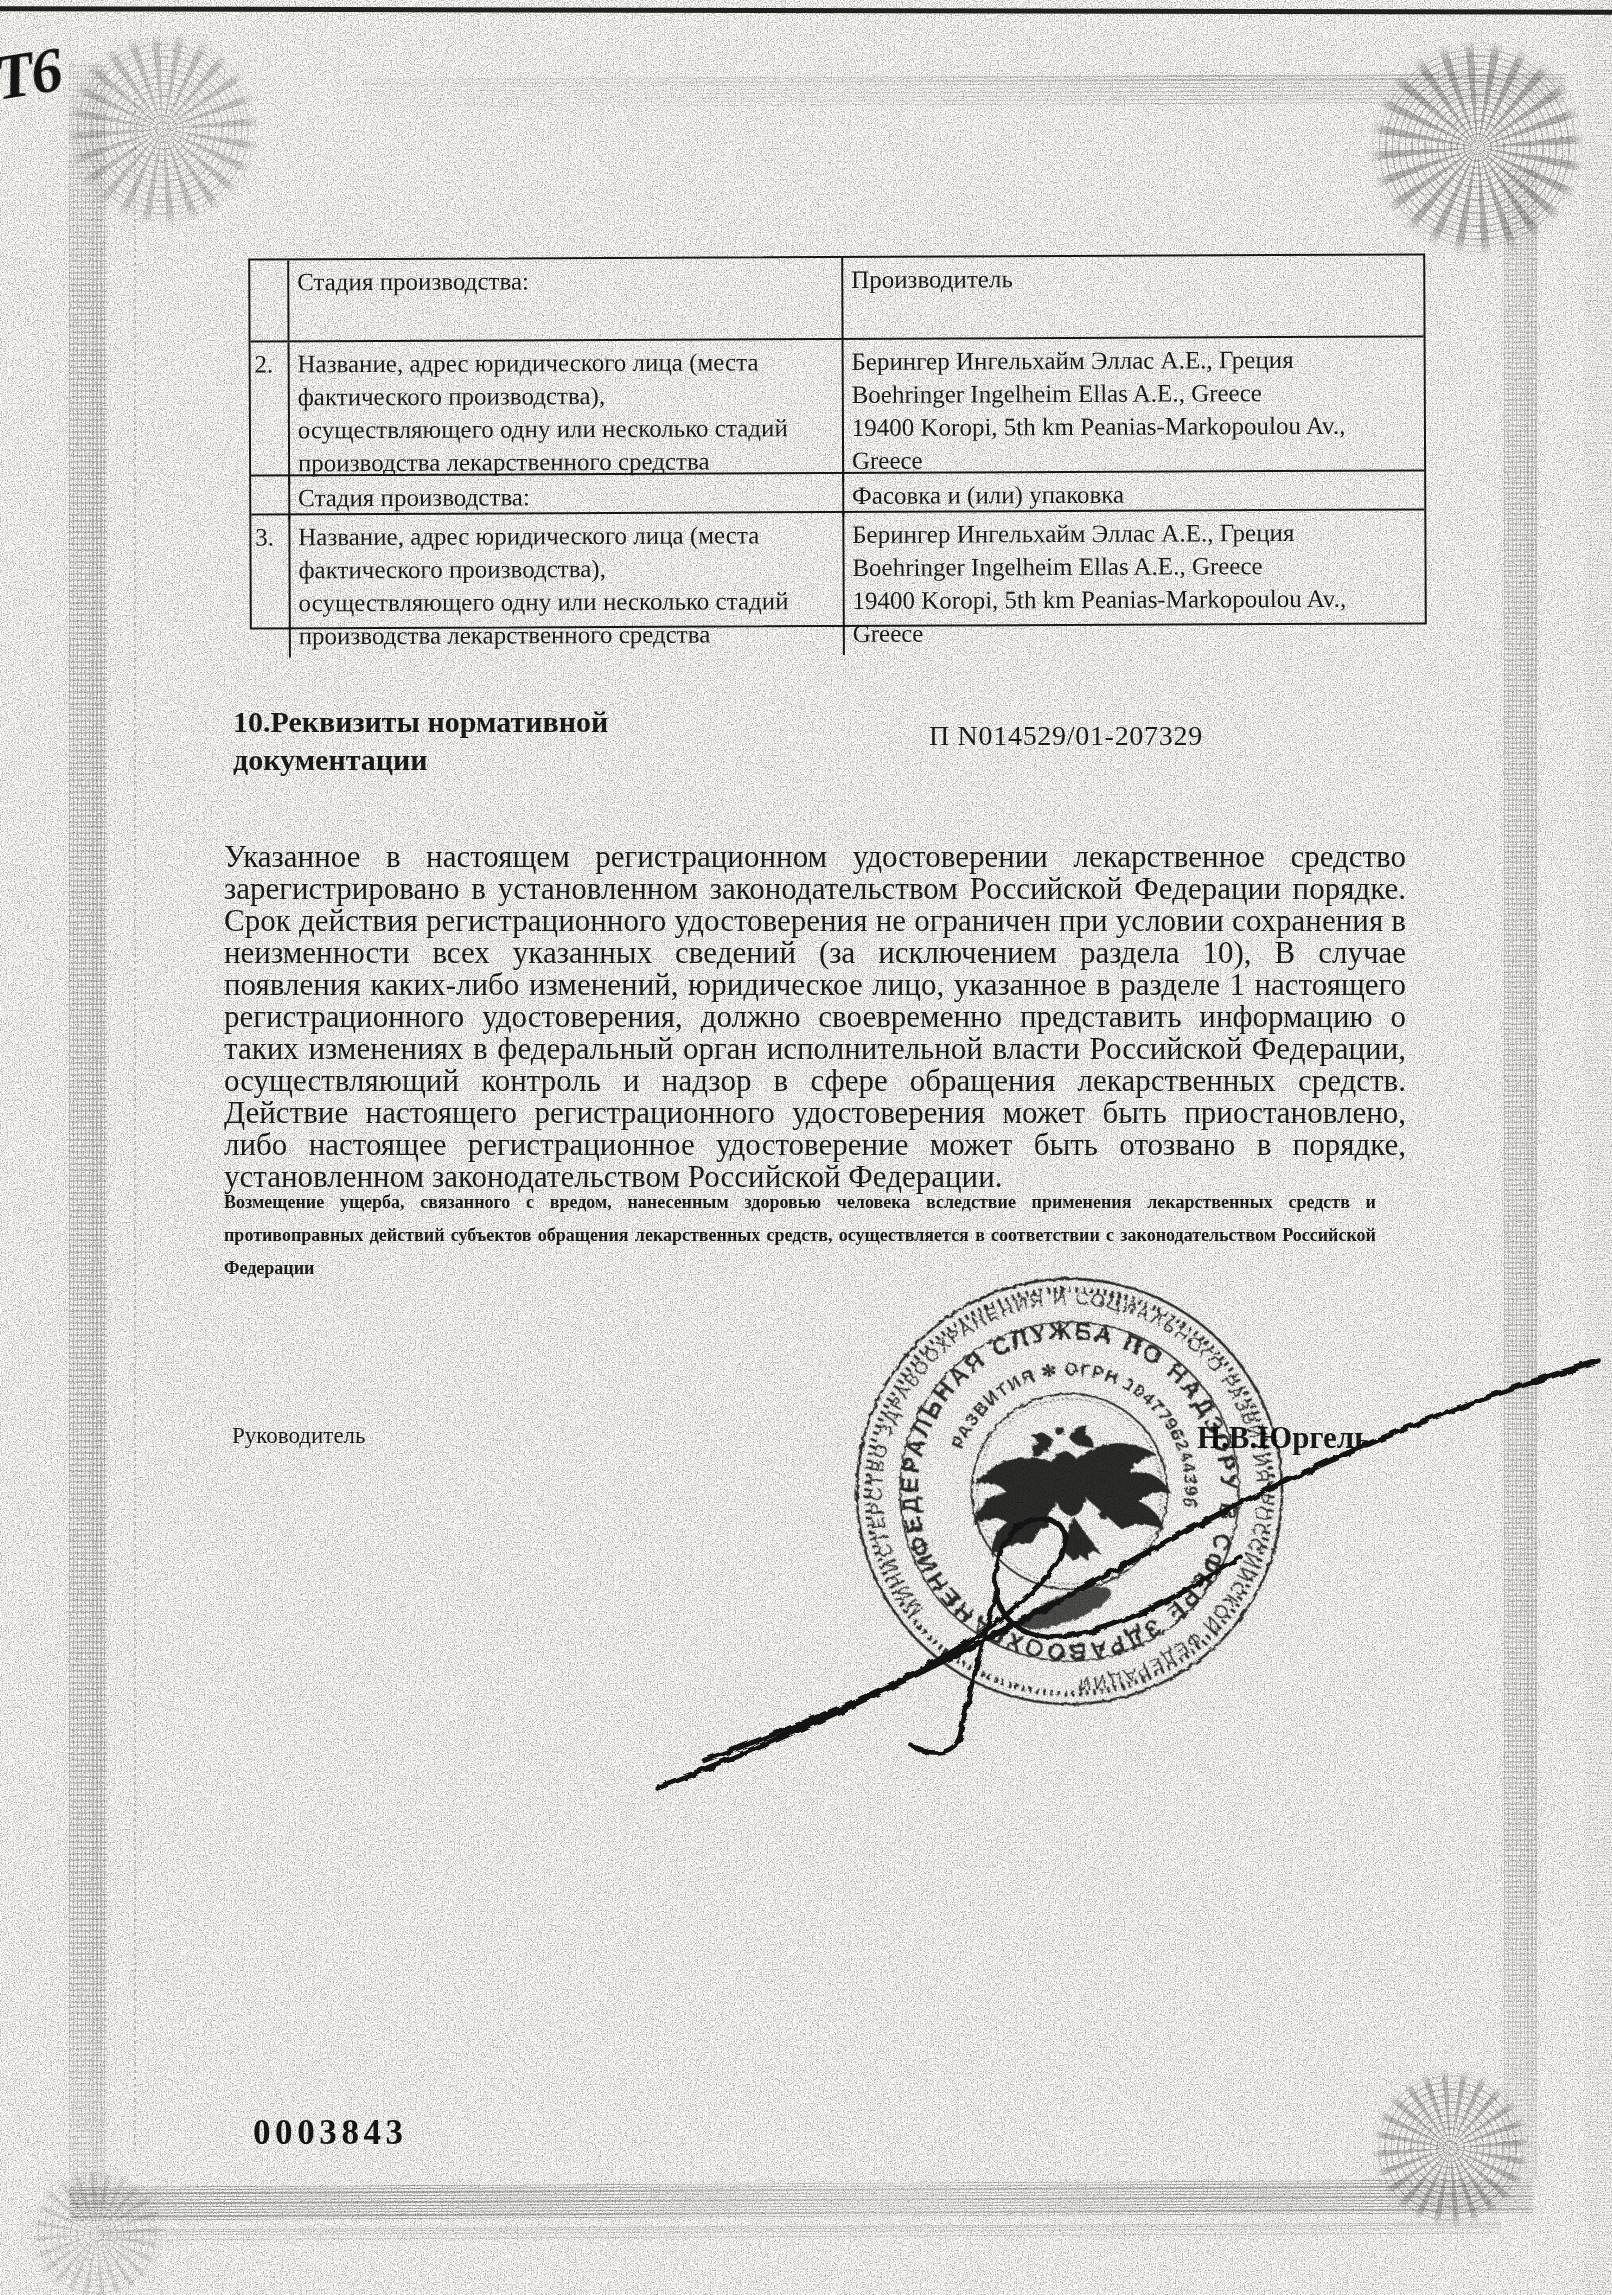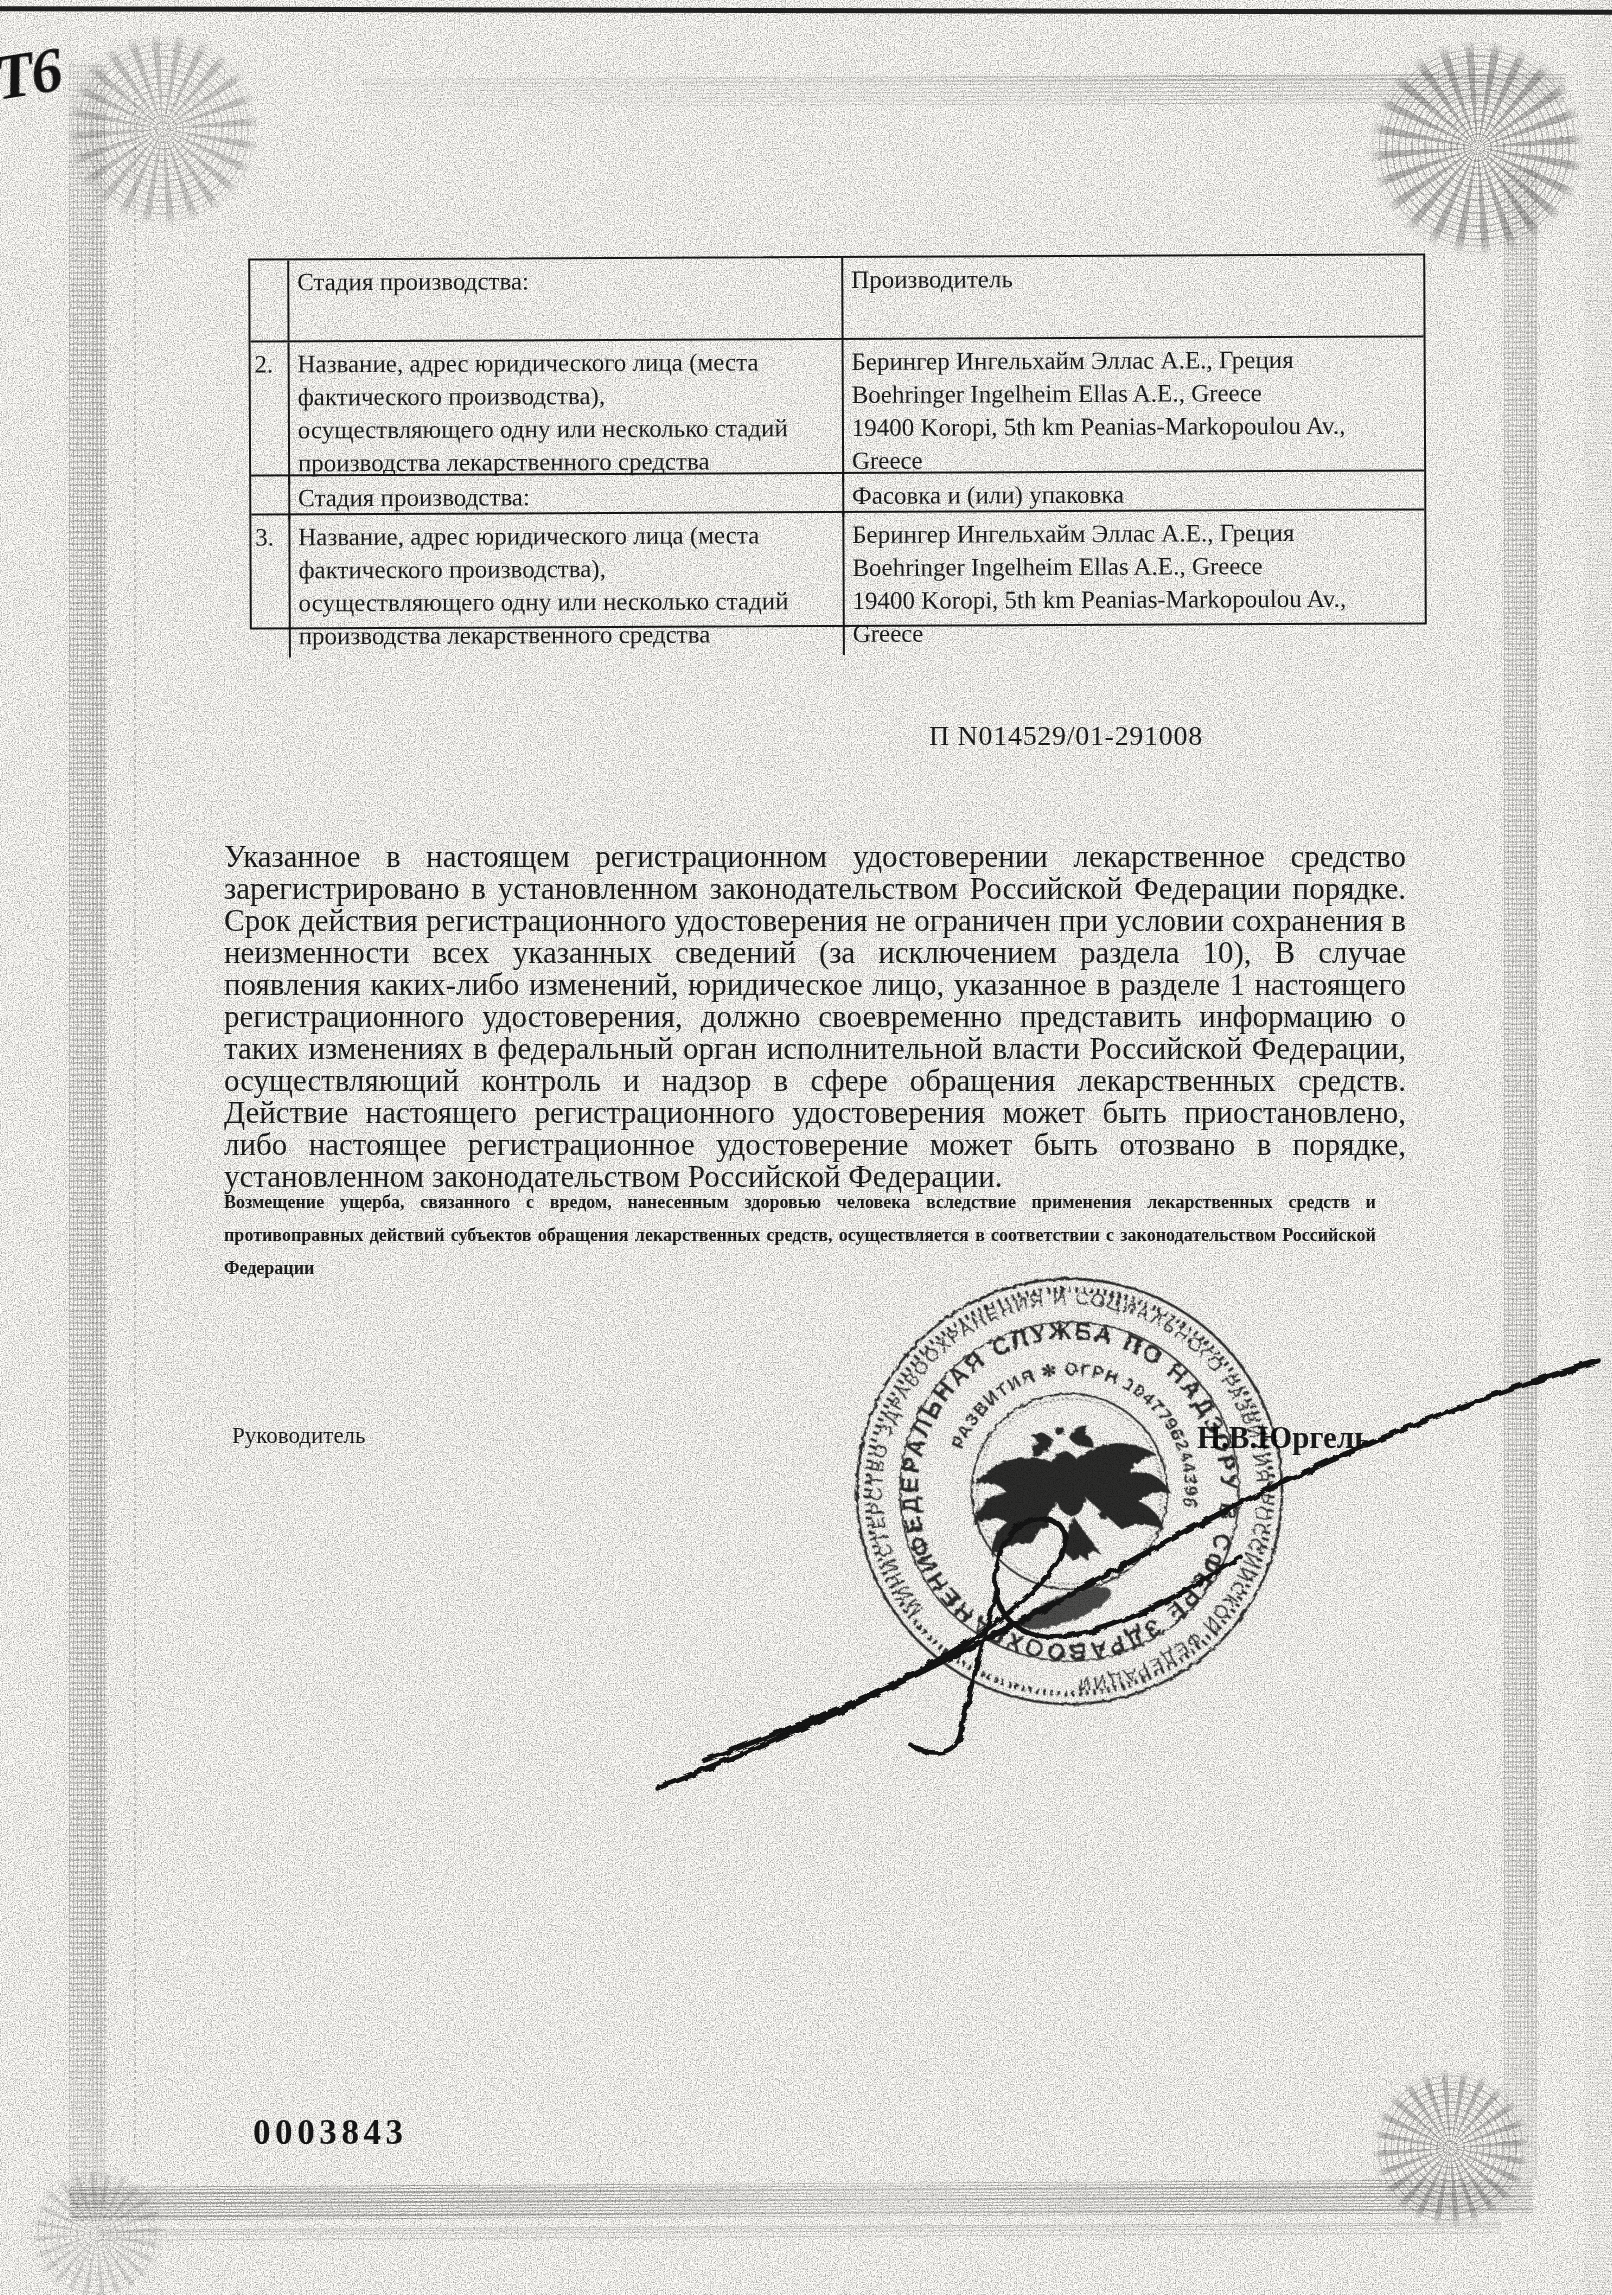--- a/index.html
+++ b/index.html
@@ -130,21 +130,23 @@
 фактического производства),
 осуществляющего одну или несколько стадий
 производства лекарственного средства</div>
       <div class="cell val">Берингер Ингельхайм Эллас А.Е., Греция
 Boehringer Ingelheim Ellas A.E., Greece
 19400 Koropi, 5th km Peanias-Markopoulou Av.,
 Greece</div>
     </div>
   </div>
 
-  <div class="docnum">П N014529/01-291008</div>
+  <div class="h10">10.Реквизиты нормативной
+документации</div>
+  <div class="docnum">П N014529/01-207329</div>
 
   <div class="para1">Указанное в настоящем регистрационном удостоверении лекарственное средство зарегистрировано в установленном законодательством Российской Федерации порядке. Срок действия регистрационного удостоверения не ограничен при условии сохранения в неизменности всех указанных сведений (за исключением раздела 10), В случае появления каких-либо изменений, юридическое лицо, указанное в разделе 1 настоящего регистрационного удостоверения, должно своевременно представить информацию о таких изменениях в федеральный орган исполнительной власти Российской Федерации, осуществляющий контроль и надзор в сфере обращения лекарственных средств. Действие настоящего регистрационного удостоверения может быть приостановлено, либо настоящее регистрационное удостоверение может быть отозвано в порядке, установленном законодательством Российской Федерации.</div>
   <div class="para2">Возмещение ущерба, связанного с вредом, нанесенным здоровью человека вследствие применения лекарственных средств и противоправных действий субъектов обращения лекарственных средств, осуществляется в соответствии с законодательством Российской Федерации</div>
 
   <div class="role">Руководитель</div>
   <div class="signer">Н.В.Юргель</div>
 
   <svg class="stampbox" viewBox="0 0 664 664">
     <defs>
       <filter id="roughen" x="-10%" y="-10%" width="120%" height="120%">

